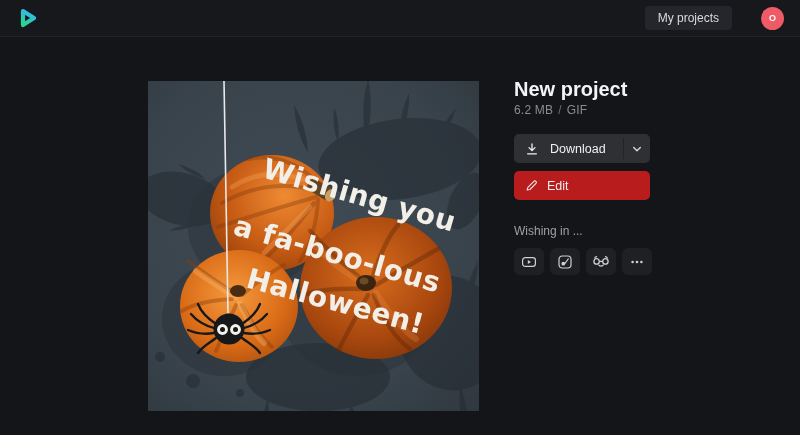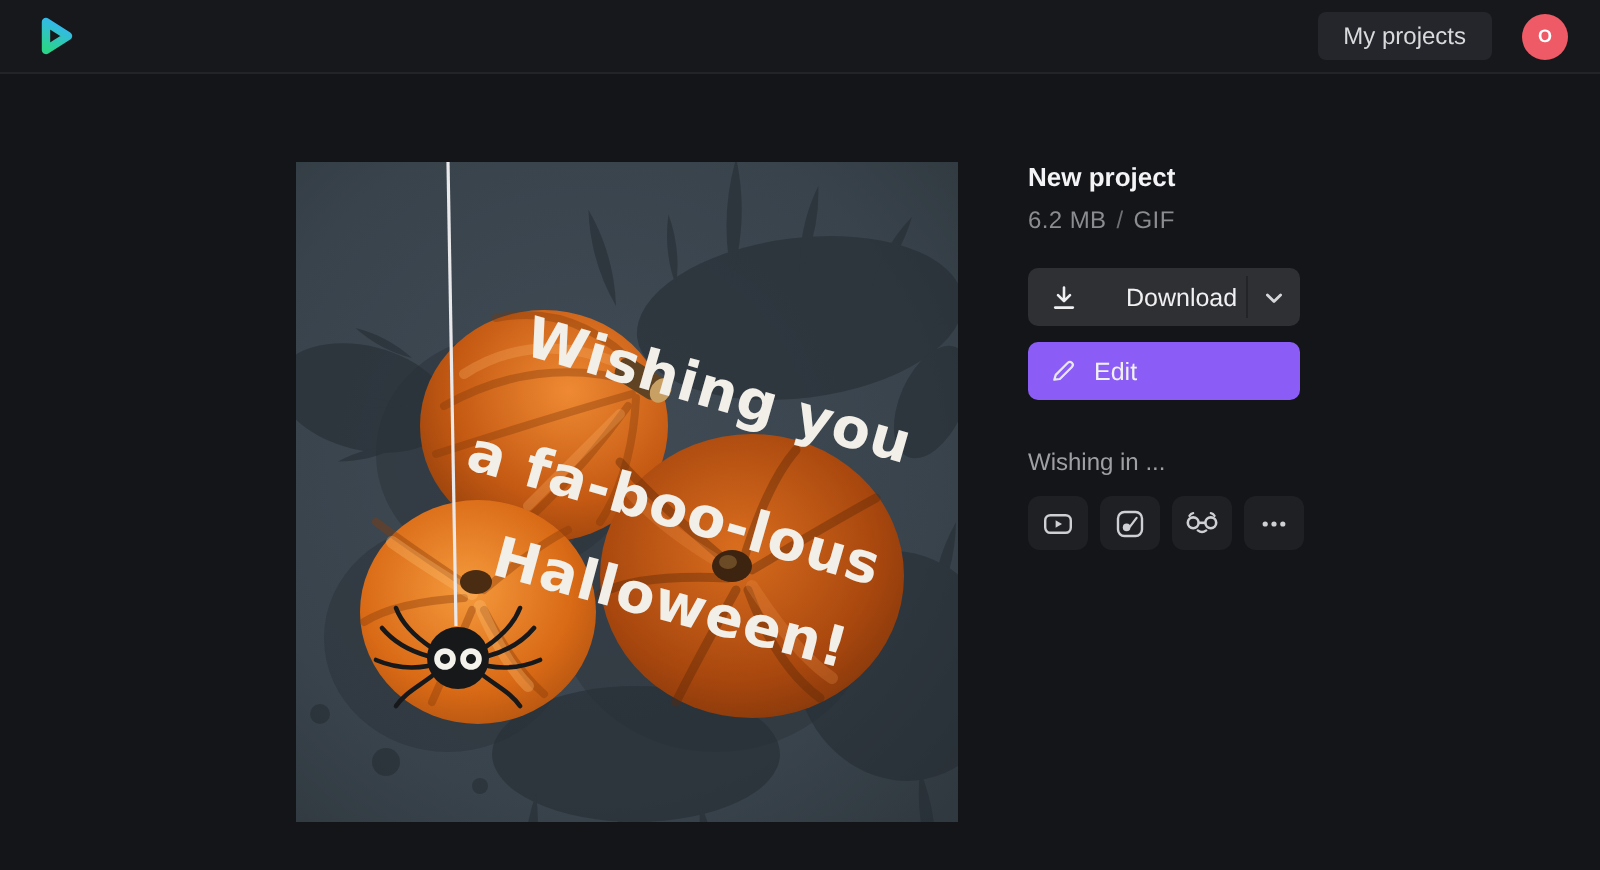--- a/index.html
+++ b/index.html
@@ -11,20 +11,21 @@
     color: #f2f2f4;
   }
 
   
   .topbar {
     position: absolute; top: 0; left: 0; width: 800px; height: 37px;
     background: #17181b;
     border-bottom: 1px solid #232428;
     display: flex; align-items: center;
     padding: 0 16px;
+    gap: 14px;
   }
   .logo { width: 24px; height: 24px; display: flex; align-items: center; justify-content: center; }
   .topbar-spacer { flex: 1; }
   .btn-my-projects {
     background: #25262b; border: none; border-radius: 4px;
     color: #d9dadc; font-size: 12px; font-family: inherit;
     padding: 6px 13px; cursor: pointer; line-height: 1;
   }
   .avatar {
     width: 23px; height: 23px; border-radius: 50%;
@@ -37,41 +38,41 @@
   
   .preview {
     position: absolute; left: 148px; top: 81px;
     width: 331px; height: 330px;
     background: #39434c;
   }
   .preview svg { display: block; width: 100%; height: 100%; }
 
   
   .panel { position: absolute; left: 514px; top: 81px; width: 210px; }
-  .panel-title { font-size: 13px; font-weight: 700; color: #f4f4f6; line-height: 16px; }
+  .panel-title { font-size: 20px; font-weight: 700; color: #f4f4f6; line-height: 16px; }
   .panel-meta { margin-top: 6px; font-size: 12px; color: #8b8c90; letter-spacing: .2px; }
   .panel-meta .sep { margin: 0 5px; color: #6f7074; }
 
   .btn-download {
     margin-top: 17px; width: 136px; height: 29px;
     background: #2f3034; border-radius: 5px;
     display: flex; align-items: stretch; cursor: pointer;
   }
   .btn-download-main {
-    flex: 1; display: flex; align-items: center; gap: 24px;
+    flex: 1; display: flex; align-items: center; gap: 11px;
     padding-left: 11px; font-size: 12.5px; color: #f0f0f2;
   }
   .btn-download-divider { width: 1px; background: #232428; margin: 4px 0; }
   .btn-download-caret {
     width: 26px; display: flex; align-items: center; justify-content: center; cursor: pointer;
   }
 
   .btn-edit {
     margin-top: 8px; width: 136px; height: 29px;
-    background: #8b5cf6; border: none; border-radius: 5px;
+    background: #b91c1c; border: none; border-radius: 5px;
     display: flex; align-items: center; gap: 9px;
     padding-left: 11px; font-size: 12.5px; color: #f0f0f2;
     font-family: inherit; cursor: pointer;
   }
 
   .continue-label { margin-top: 24px; font-size: 12px; color: #9fa0a4; }
 
   .share-row { margin-top: 10px; display: flex; gap: 6px; }
   .share-btn {
     width: 30px; height: 27px; border: none; border-radius: 6px;

